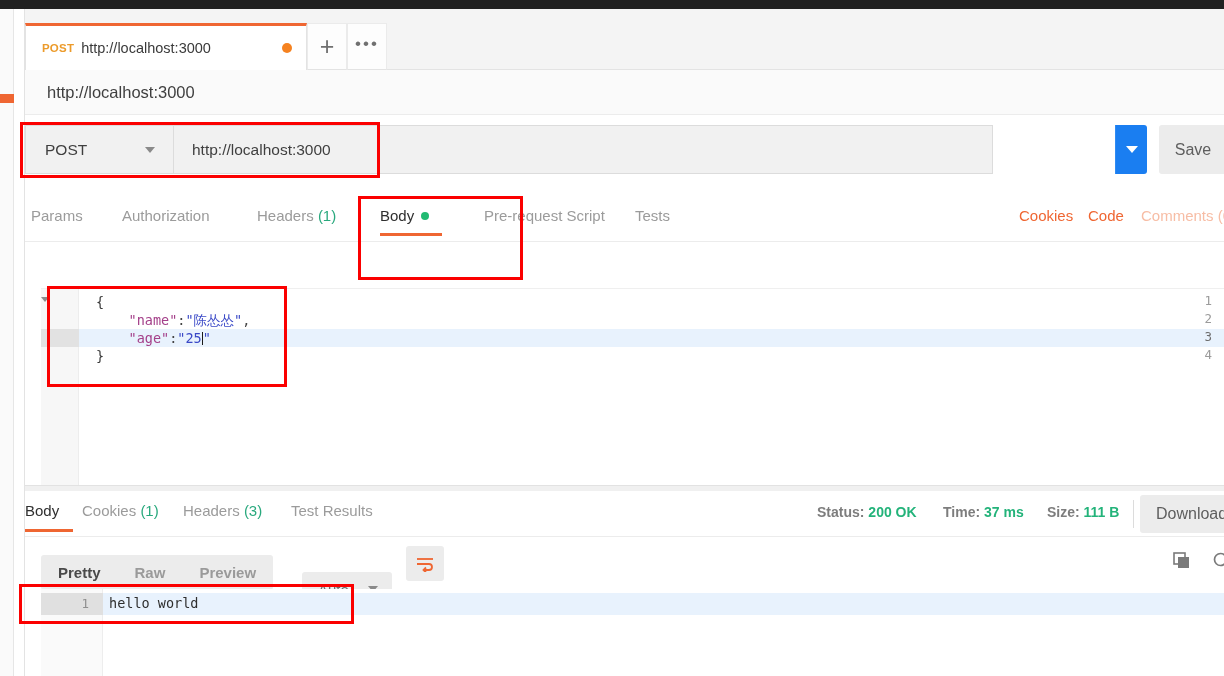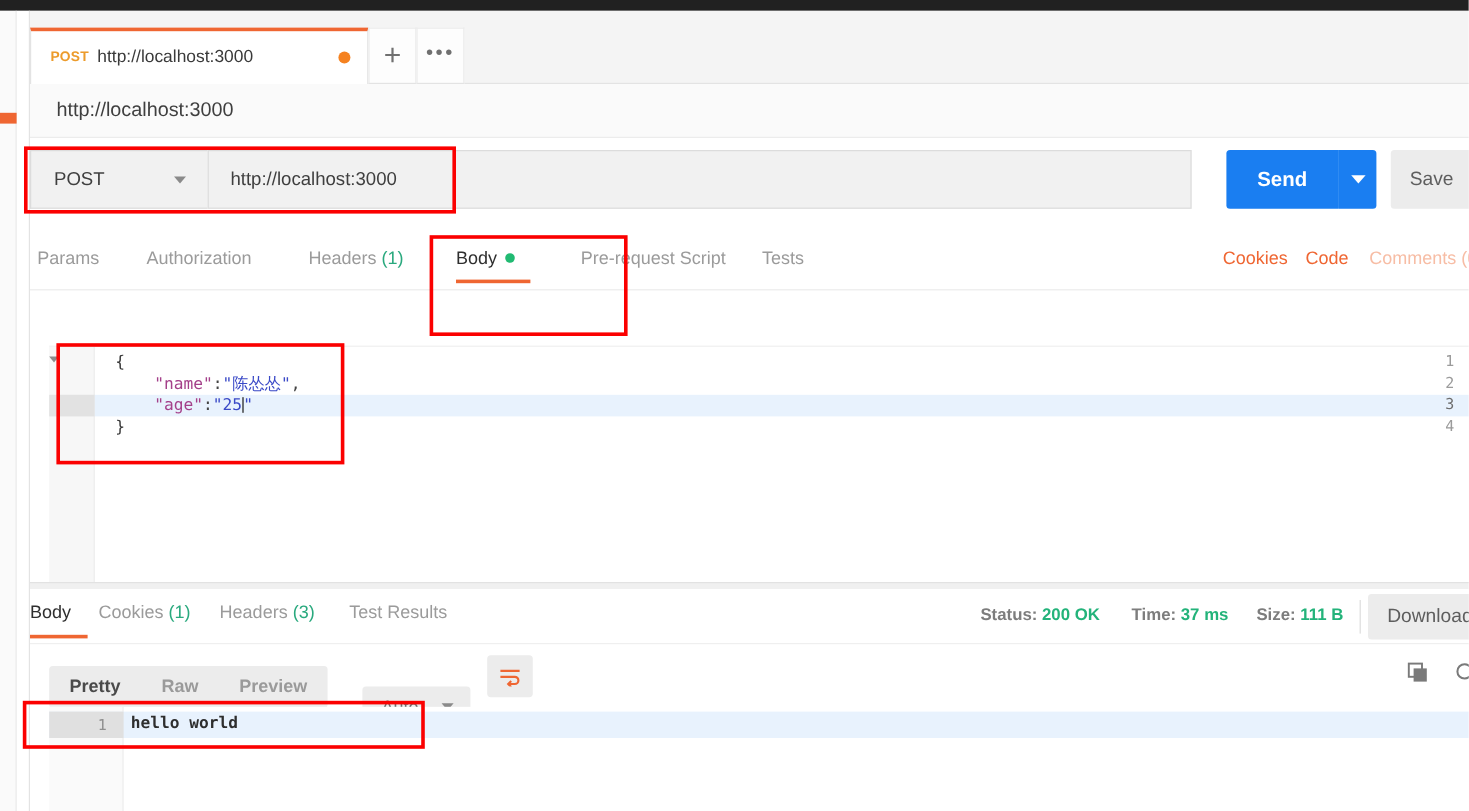--- a/index.html
+++ b/index.html
@@ -238,21 +238,21 @@
     background:#fafafa; border-right:1px solid #ededed;
   }
   .rline-hl { position:absolute; left:16px; top:4px; width:1183px; height:22px; background:#e8f2fd; }
   .rgutter-hl { position:absolute; left:16px; top:4px; width:62px; height:22px; background:#e0e0e0; }
   .rnum {
     position:absolute; left:16px; top:7px; width:48px; text-align:right;
     font-family:"DejaVu Sans Mono","Liberation Mono",monospace; font-size:12.5px; color:#8f8f8f;
   }
   .rtext {
     position:absolute; left:84px; top:6px;
-    font-family:"DejaVu Sans Mono","Liberation Mono",monospace; font-size:13.5px; color:#2e2e2e;font-weight:bold;
+    font-family:"DejaVu Sans Mono","Liberation Mono",monospace; font-size:13.5px; color:#2e2e2e;
   }
 
   
   .anno { position:absolute; border:3px solid #fb0000; pointer-events:none; }
 
   svg { display:block; }
 </style>
 </head>
 <body>
 
@@ -279,21 +279,20 @@
   <div class="urlline">http://localhost:3000</div>
 
   <div class="reqrow">
     <div class="methodbox">
       <span>POST</span>
       <span class="caret"></span>
     </div>
     <div class="urlbox">
       <span>http://localhost:3000</span>
     </div>
-    <div class="sendbtn">Send</div>
     <div class="sendcaretbtn">
       <span class="caret-w"></span>
     </div>
     <div class="savebtn">Save</div>
 
   </div>
 
   <div class="reqtabs">
     <div class="rt" style="left:6px"><span>Params</span></div>
     <div class="rt" style="left:97px"><span>Authorization</span></div>

